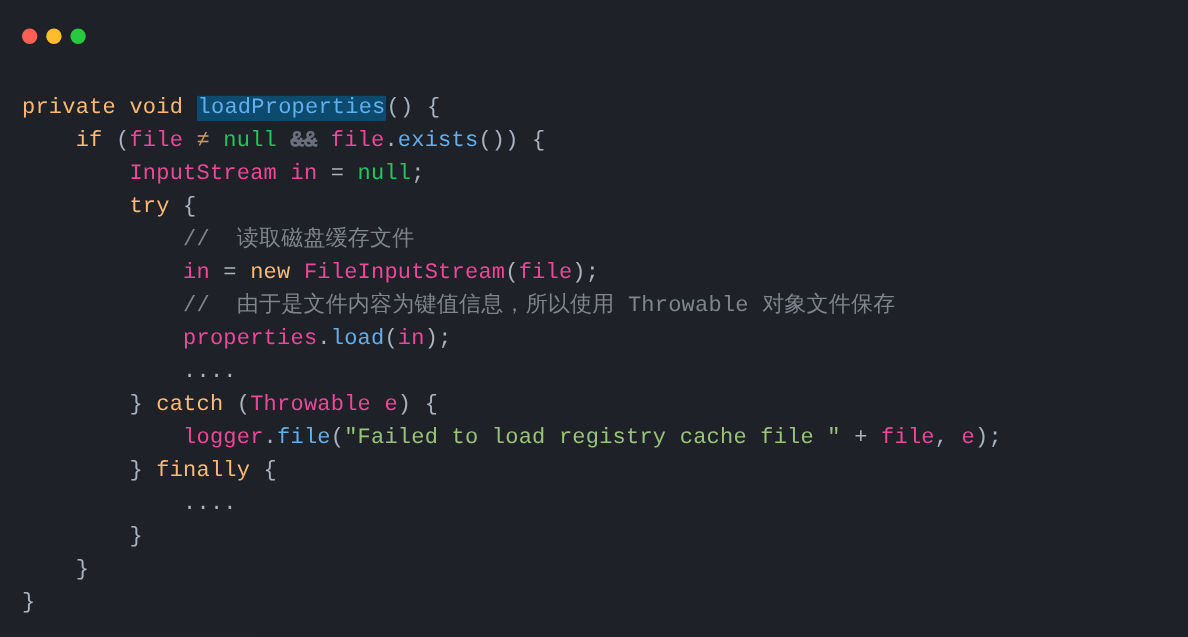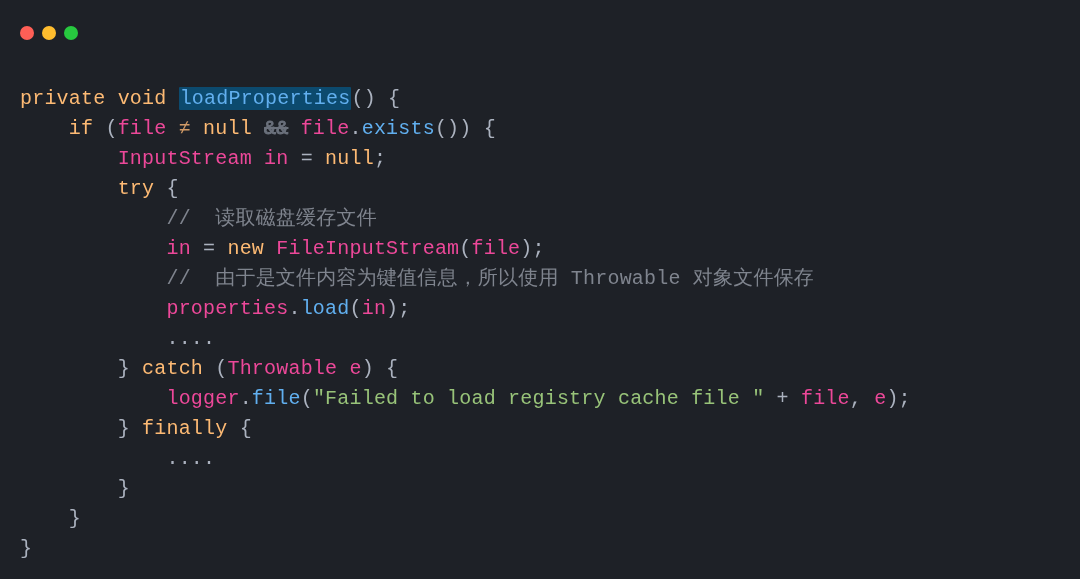--- a/index.html
+++ b/index.html
@@ -26,21 +26,21 @@
 
   .code {
     padding: 36px 20px 0 20px;
     white-space: pre;
     letter-spacing: 0.2px;
   }
 
   .kw   { color: #fdba74; }               
   .type { color: #ec4899; }               
   .meth { color: #61afef; }               
-  .const{ color: #fdba74; }               
+  .const{ color: #22c55e; }               
   .op   { color: #d19a66; }               
   .str  { color: #98c379; }               
   .cmt  { color: #7f848e; }               
   .neu  { color: #abb2bf; }               
   .var  { color: #ec4899; }               
   .sel  { background: #0c4a6e; border-radius:1px; padding: 0 1px; }
   .fade { color: #6b717c; -webkit-text-stroke: 1px #6b717c; } 
 </style>
 </head>
 <body>

